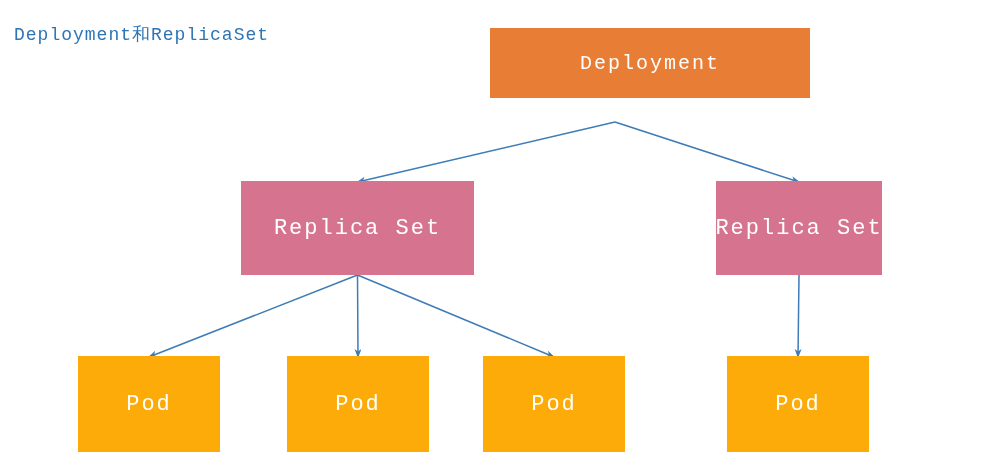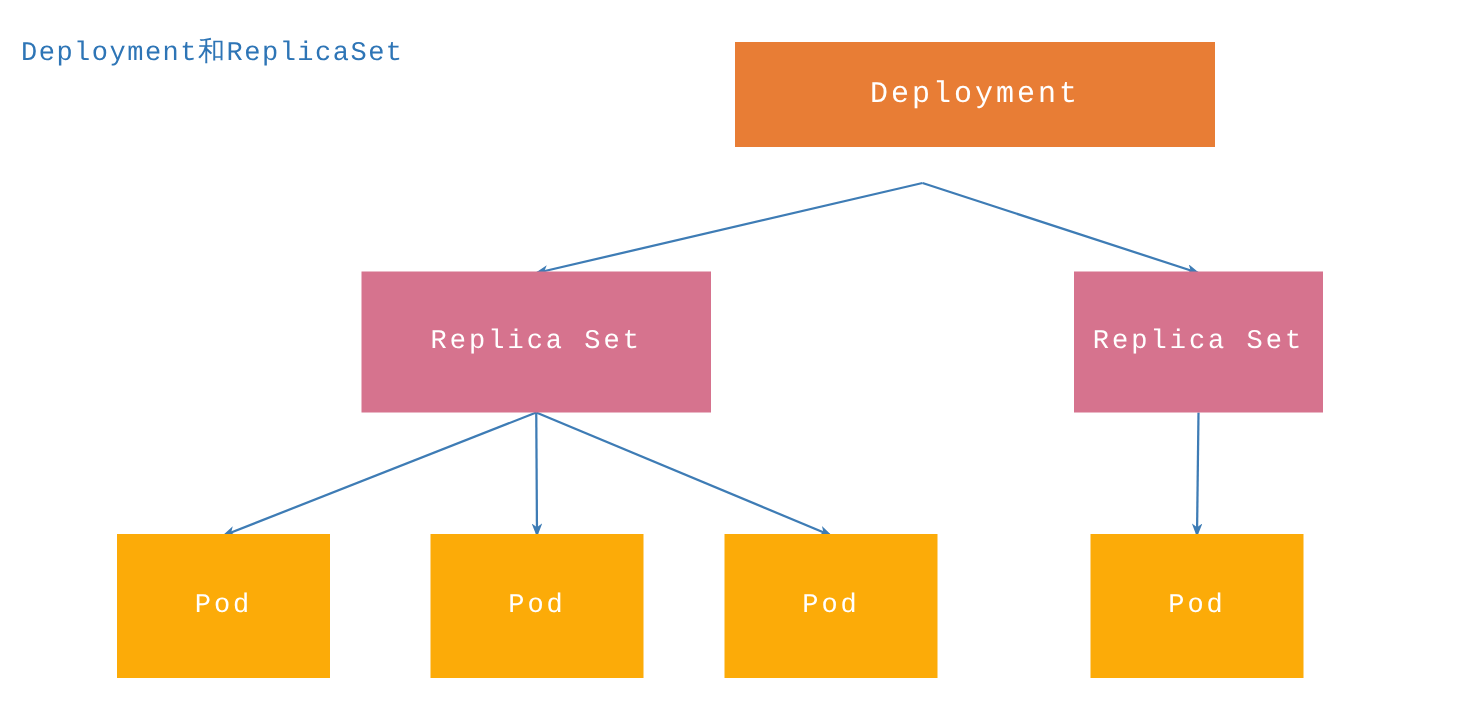--- a/index.html
+++ b/index.html
@@ -19,21 +19,21 @@
     letter-spacing: 1px;
     color: var(--c-title, #2E75B6);
     white-space: nowrap;
   }
   .node {
     position: absolute;
     display: flex;
     align-items: center;
     justify-content: center;
     color: #ffffff;
-    font-size: 18px;
+    font-size: 22px;
     letter-spacing: 2px;
     white-space: nowrap;
   }
   .node.deployment { background: var(--c-deployment, #E87D35); font-size: 20px; }
   .node.replicaset { background: var(--c-replicaset, #D6738E); }
   .node.pod        { background: var(--c-pod, #FCAB08); align-items: center; }
 
   #node-deployment { left: 472px; top: 28px;  width: 320px; height: 70px; margin-left: 18px; }
   #node-rs-left    { left: 241px; top: 181px; width: 233px; height: 94px; }
   #node-rs-right   { left: 716px; top: 181px; width: 166px; height: 94px; }

